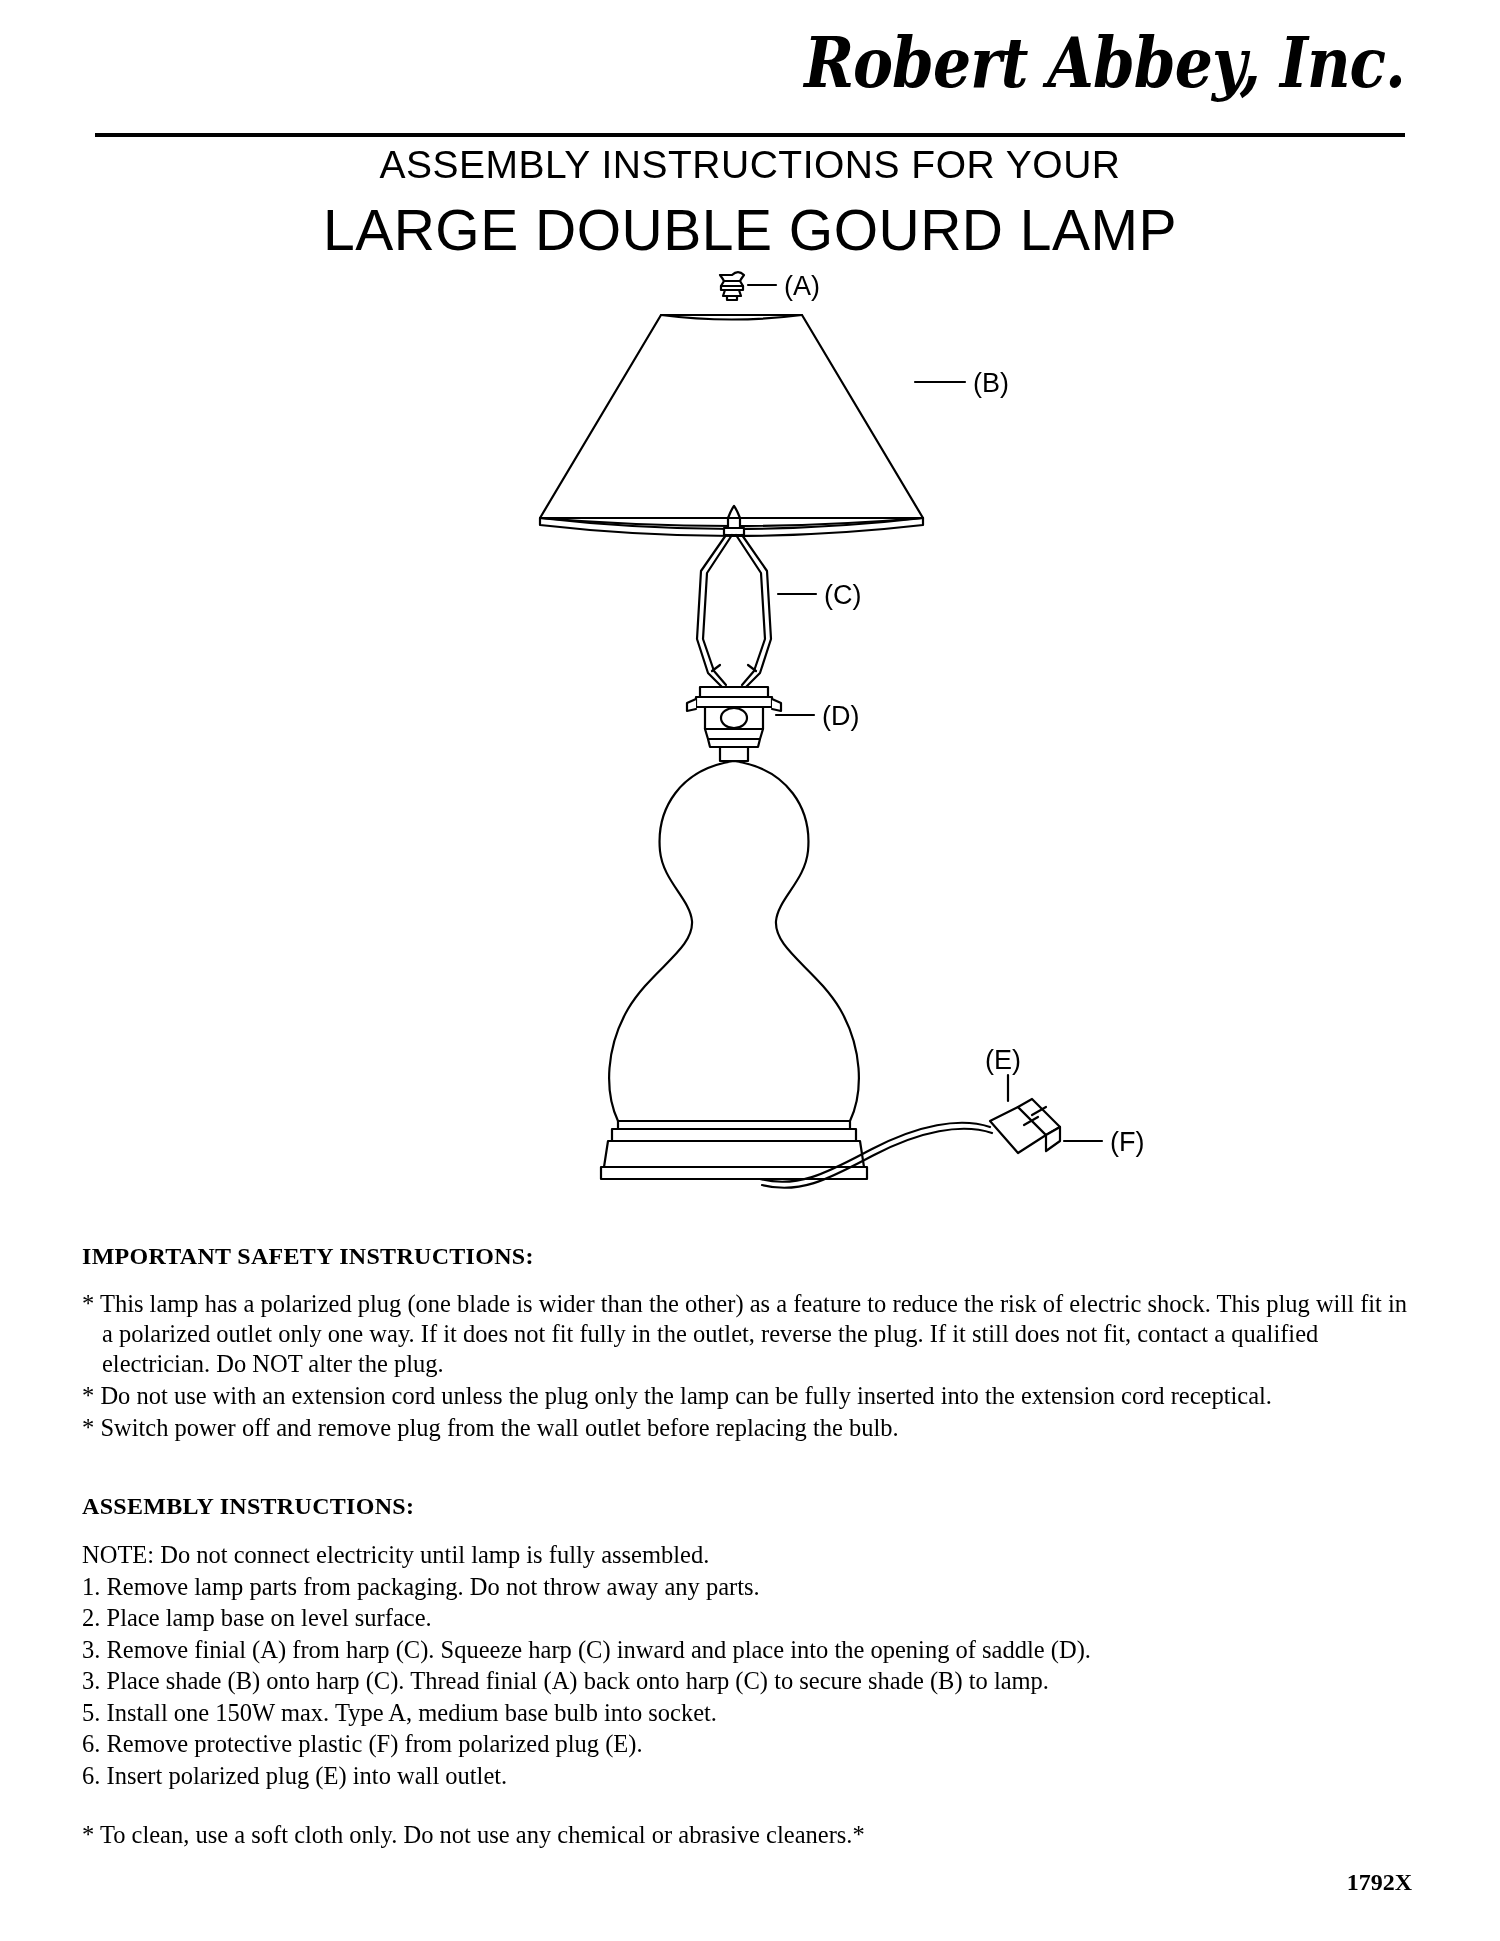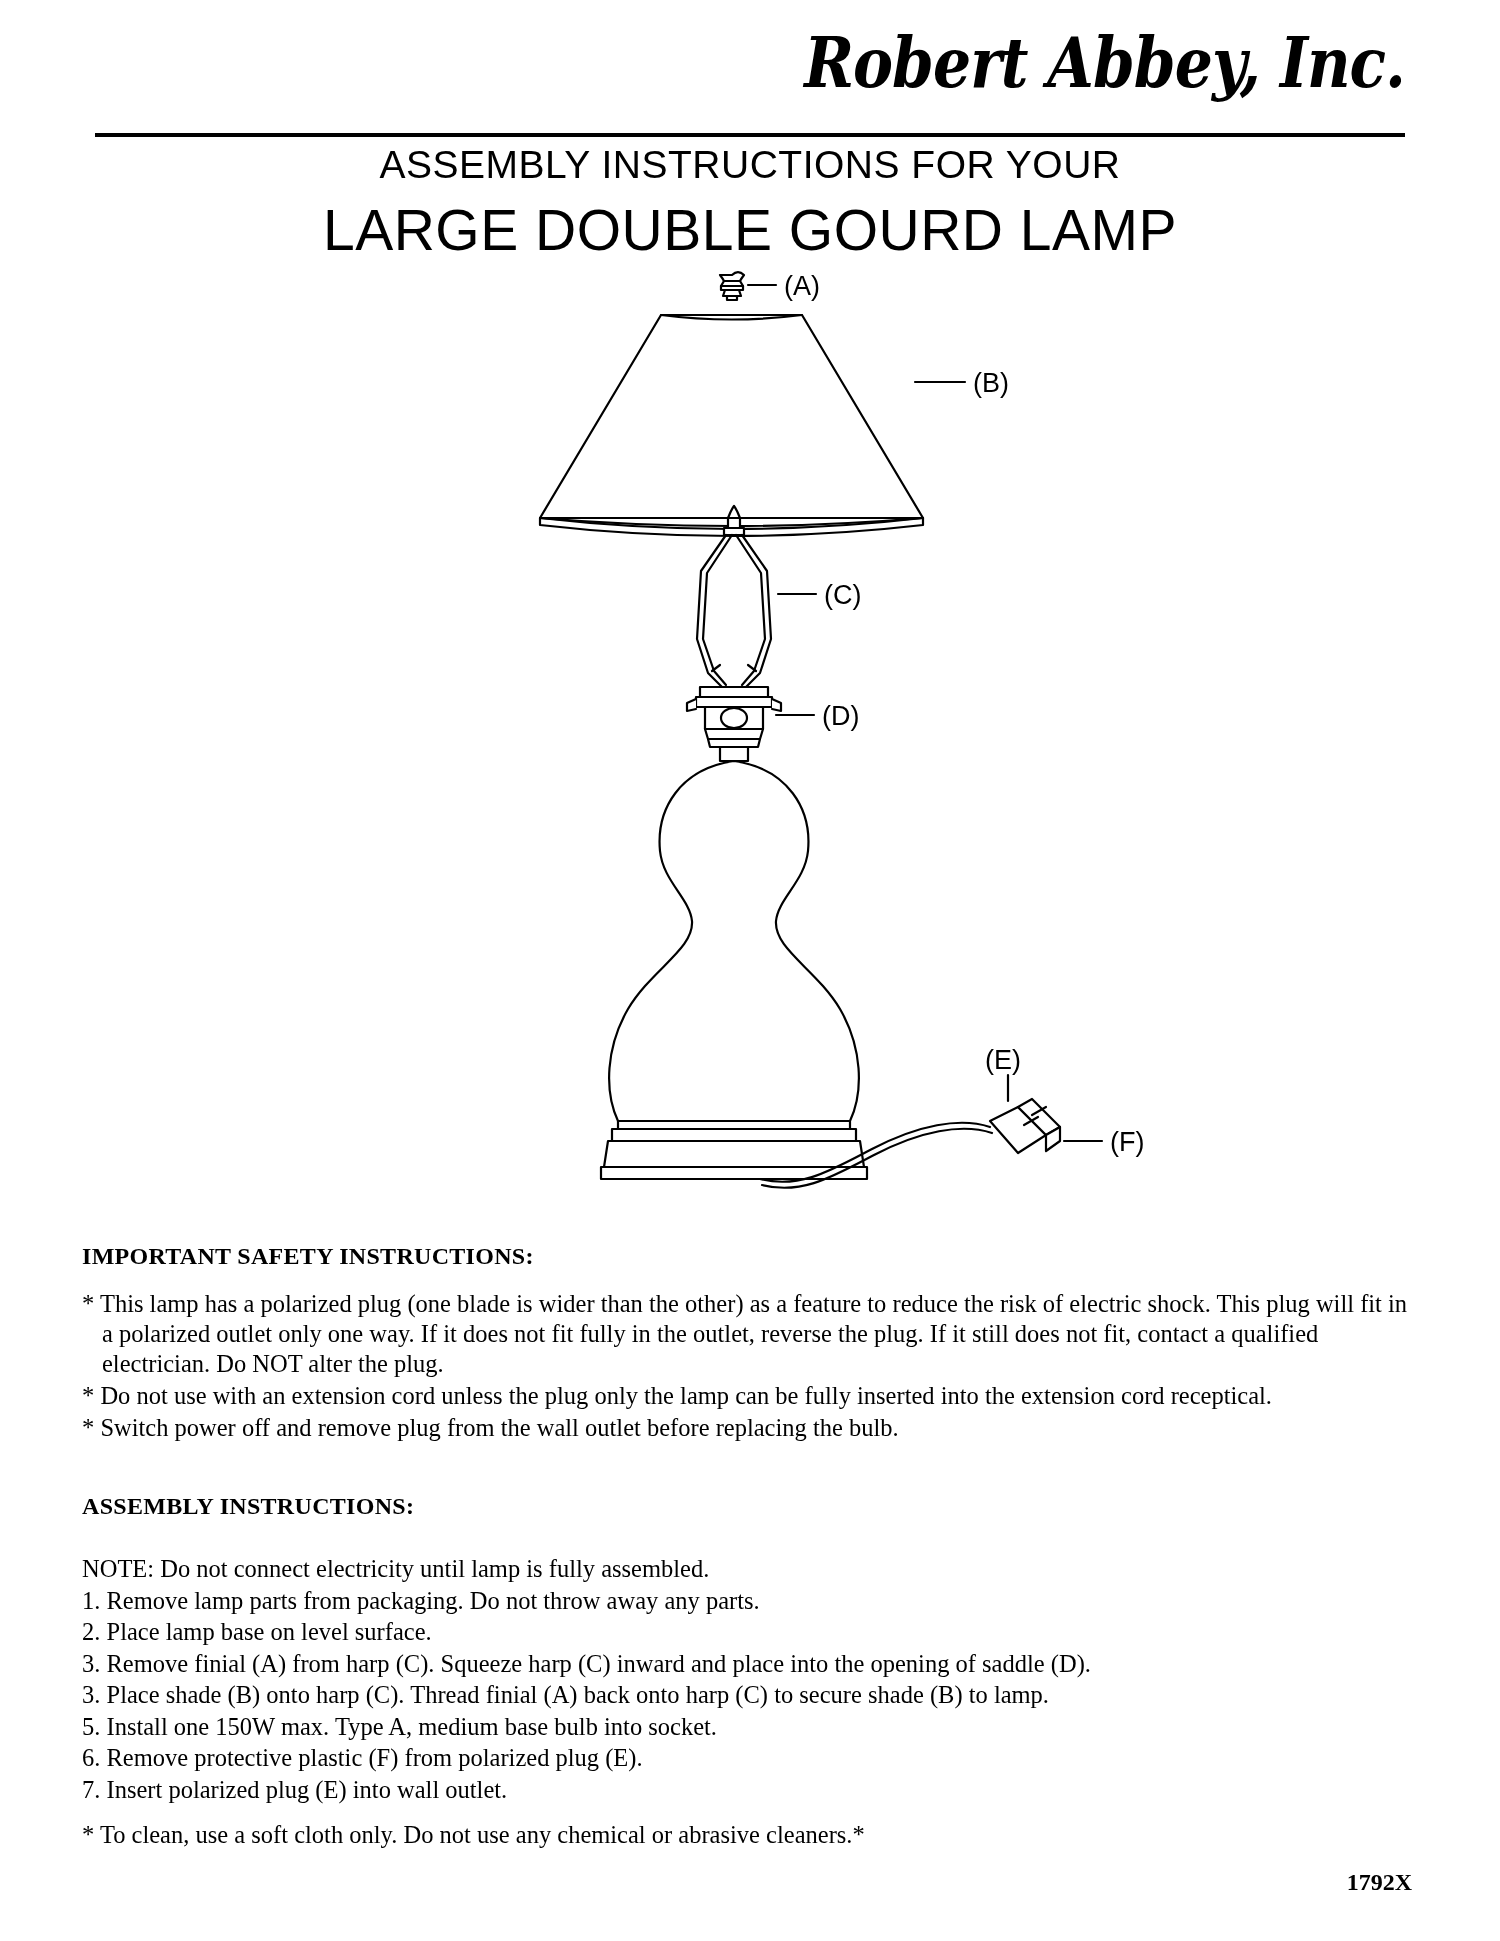--- a/index.html
+++ b/index.html
@@ -104,21 +104,20 @@
     left: 82px;
     top: 1482px;
   }
   .assembly-list {
     position: absolute;
     left: 82px;
     top: 1528px;
     width: 1330px;
     font-size: 24.5px;
     line-height: 31.5px;
-    margin-top: 14px;
   }
   .assembly-item { display: block; }
   #clean-note {
     position: absolute;
     left: 82px;
     top: 1810px;
     font-size: 24.5px;
   }
   #doc-code {
     position: absolute;
@@ -246,19 +245,19 @@
 
   <div class="section-head" id="assembly-heading">ASSEMBLY INSTRUCTIONS:</div>
   <div class="assembly-list">
     <span class="assembly-item">NOTE: Do not connect electricity until lamp is fully assembled.</span>
     <span class="assembly-item">1. Remove lamp parts from packaging. Do not throw away any parts.</span>
     <span class="assembly-item">2. Place lamp base on level surface.</span>
     <span class="assembly-item">3. Remove finial (A) from harp (C). Squeeze harp (C) inward and place into the opening of saddle (D).</span>
     <span class="assembly-item">3. Place shade (B) onto harp (C). Thread finial (A) back onto harp (C) to secure shade (B) to lamp.</span>
     <span class="assembly-item">5. Install one 150W max. Type A, medium base bulb into socket.</span>
     <span class="assembly-item">6. Remove protective plastic (F) from polarized plug (E).</span>
-    <span class="assembly-item">7. Insert polarized plug (E) into wall outlet.</span>
+    <span class="assembly-item">6. Insert polarized plug (E) into wall outlet.</span>
   </div>
 
   <div id="clean-note">* To clean, use a soft cloth only.  Do not use any chemical or abrasive cleaners.*</div>
   <div id="doc-code">1792X</div>
 
 </div>
 
 </body></html>

